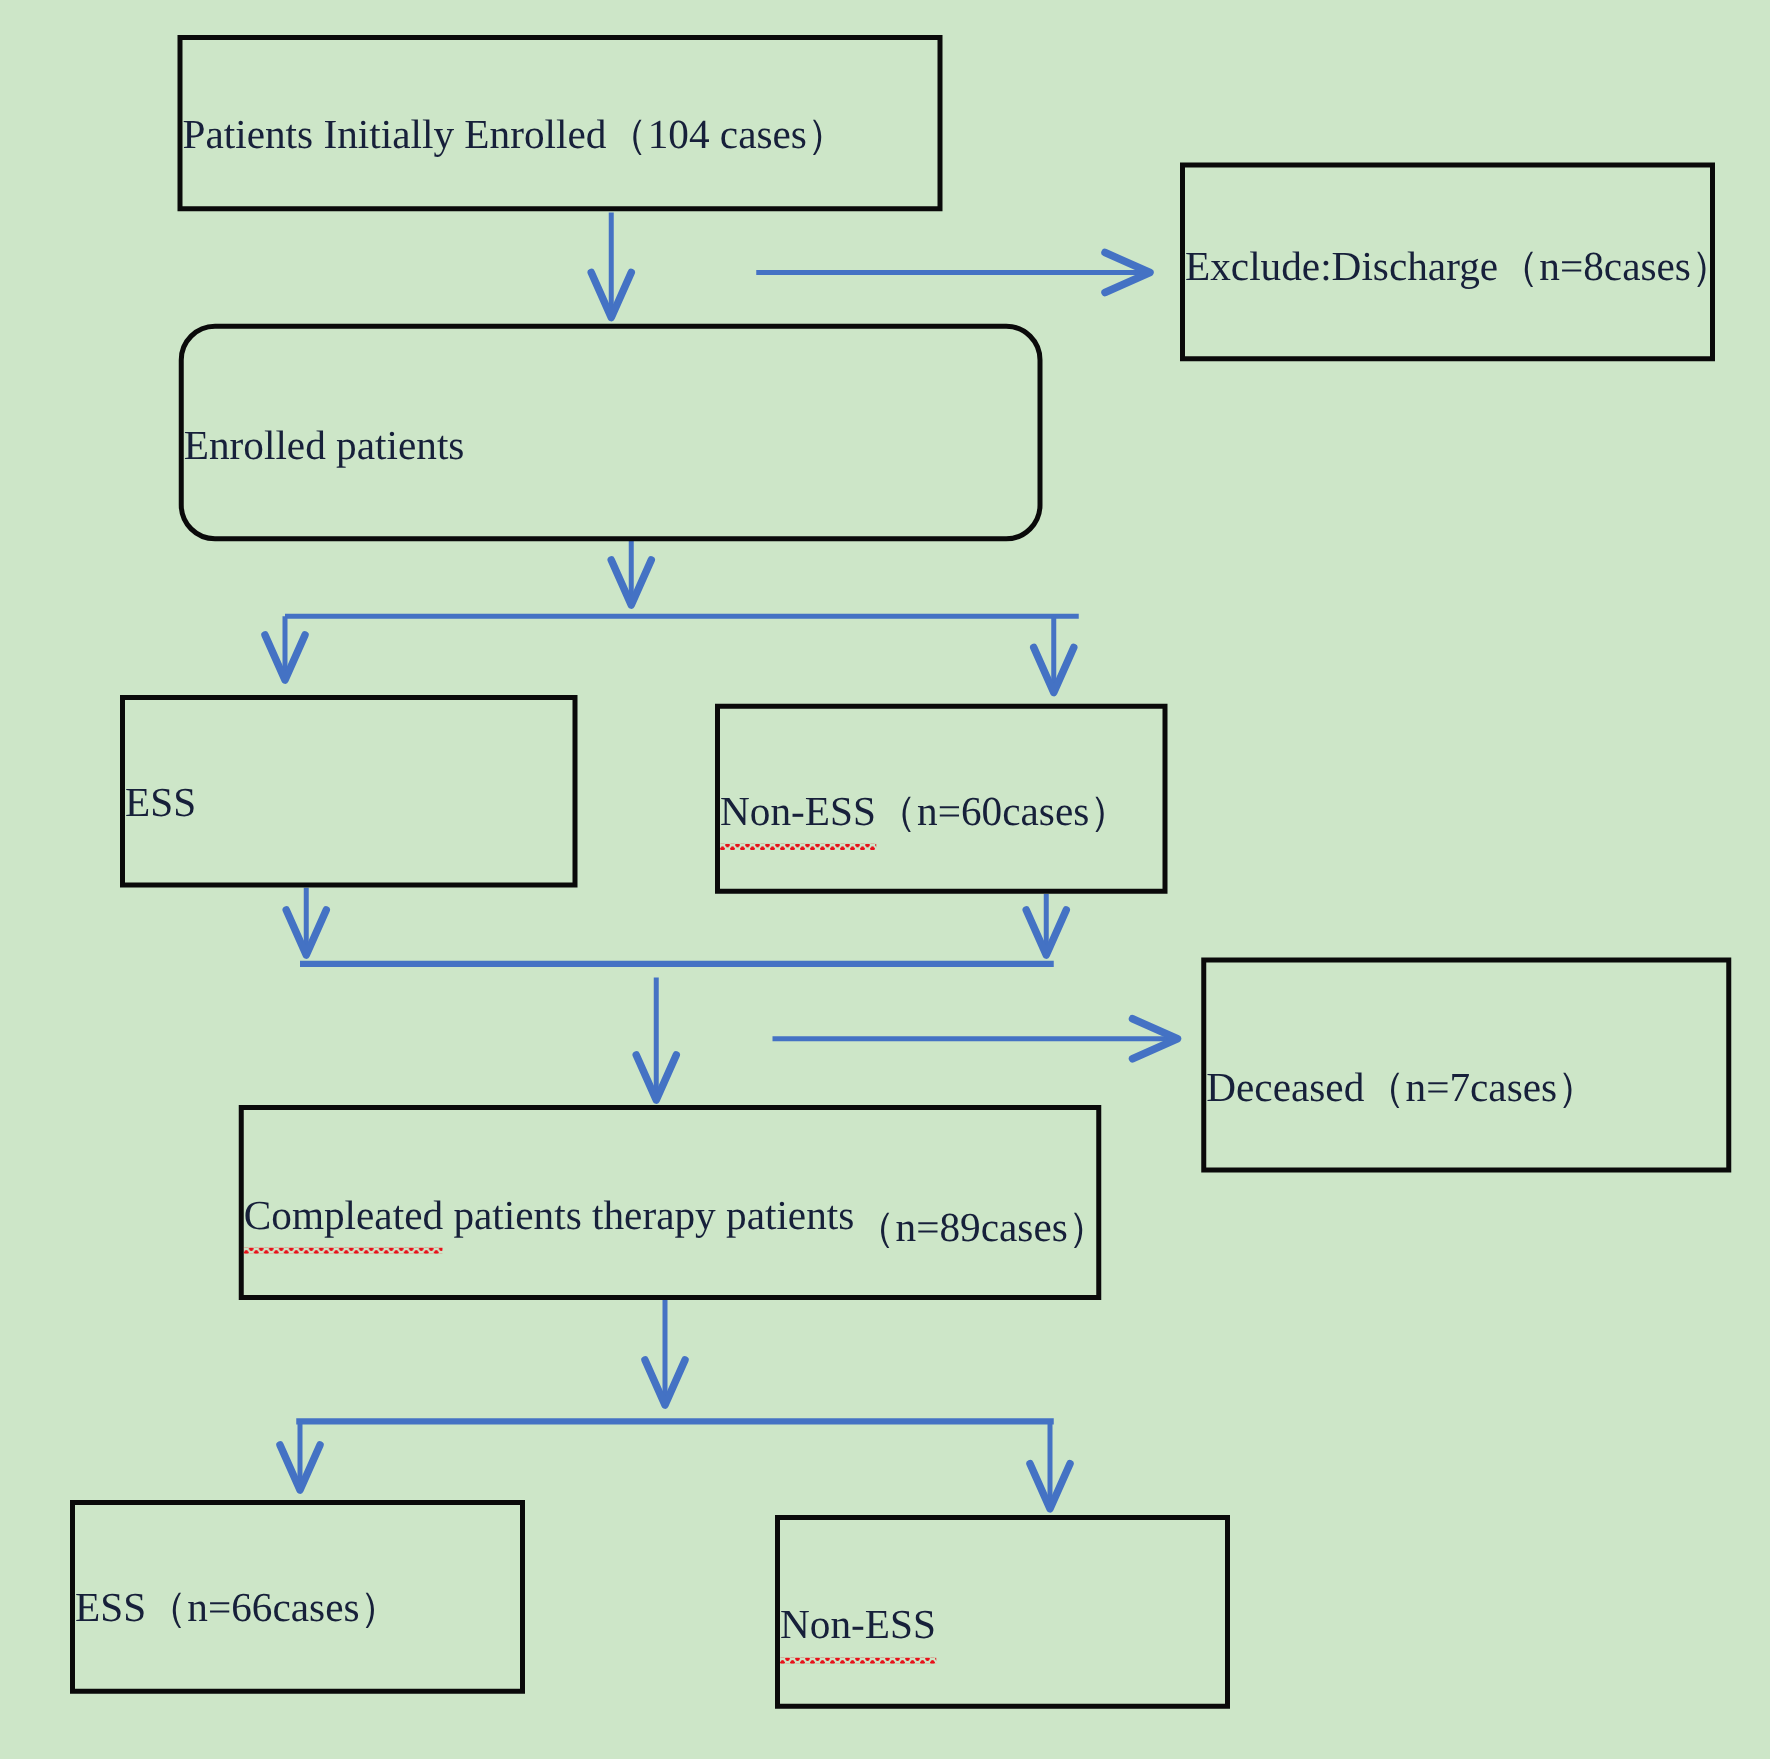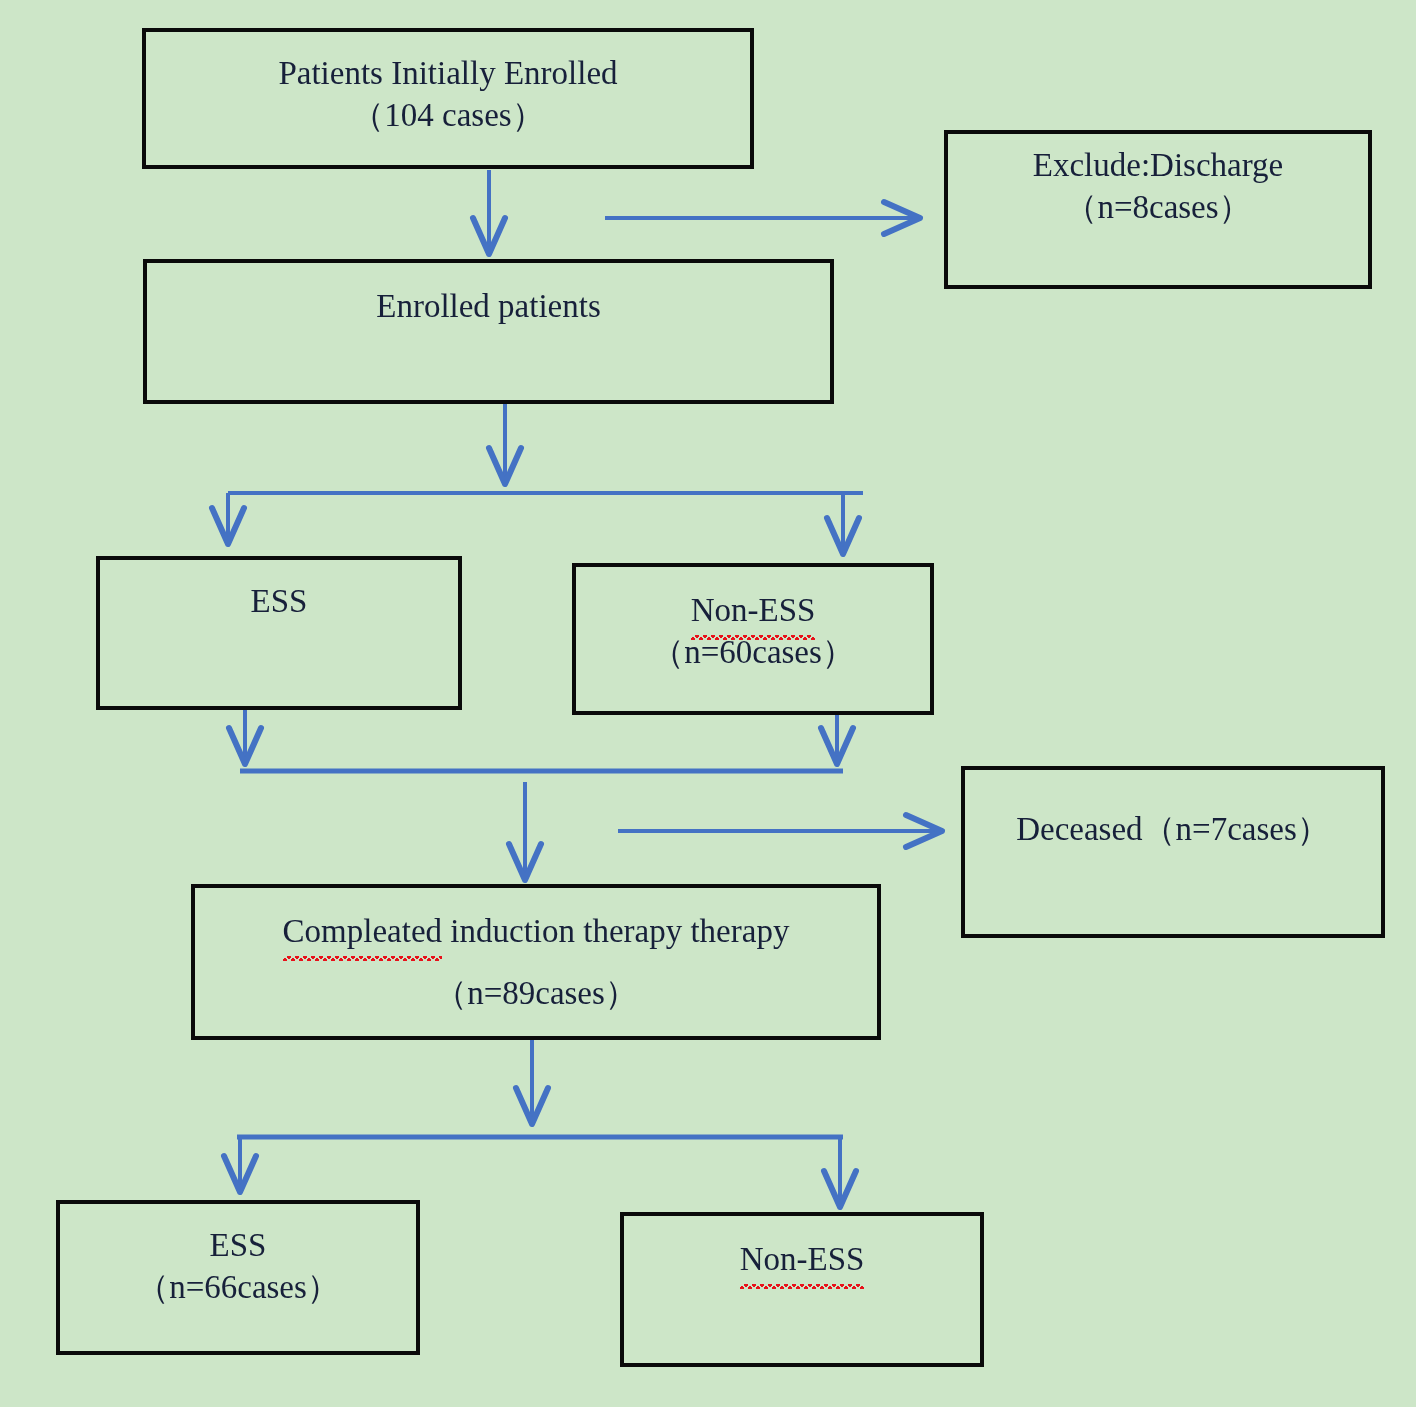--- a/index.html
+++ b/index.html
@@ -16,21 +16,21 @@
     height: 1407px;
     background: #cde6c8;
     overflow: hidden;
   }
   .node {
     position: absolute;
     border: 4px solid #0a0a0a;
     background: #cde6c8;
     box-sizing: border-box;
     display: flex;
-    flex-direction: column;
+    flex-direction: row;
     align-items: center;
     color: #17203a;
     text-align: center;
     line-height: 1.28;
   }
   .node .ln {
     display: block;
     white-space: nowrap;
   }
   .ln.l1 { font-size: 33px; }
@@ -107,39 +107,39 @@
   <div class="node" style="left:142px; top:28px; width:612px; height:141px; padding-top:20px;">
     <span class="ln l1">Patients Initially Enrolled</span>
     <span class="ln l2">（104 cases）</span>
   </div>
 
   <div class="node" style="left:944px; top:130px; width:428px; height:159px; padding-top:10px;">
     <span class="ln l1">Exclude:Discharge</span>
     <span class="ln l2">（n=8cases）</span>
   </div>
 
-  <div class="node" style="left:143px; top:259px; width:691px; height:145px; padding-top:22px;">
+  <div class="node" style="left:143px; top:259px; width:691px; height:174px; padding-top:22px;border-radius:29px;">
     <span class="ln l1">Enrolled patients</span>
   </div>
 
   <div class="node" style="left:96px; top:556px; width:366px; height:154px; padding-top:20px;">
     <span class="ln l1">ESS</span>
   </div>
 
   <div class="node" style="left:572px; top:563px; width:362px; height:152px; padding-top:22px;">
     <span class="ln l1 u-solid"><span class="sp">Non-ESS</span></span>
     <span class="ln l2" style="margin-top:0;">（n=60cases）</span>
   </div>
 
   <div class="node" style="left:961px; top:766px; width:424px; height:172px; padding-top:38px;">
     <span class="ln l1">Deceased（n=7cases）</span>
   </div>
 
   <div class="node" style="left:191px; top:884px; width:690px; height:156px; padding-top:22px;">
-    <span class="ln l1"><span class="u-solid"><span class="sp">Compleated</span></span><span> induction therapy therapy</span></span>
+    <span class="ln l1"><span class="u-solid"><span class="sp">Compleated</span></span><span> patients therapy patients</span></span>
     <span class="ln l2" style="margin-top:20px;">（n=89cases）</span>
   </div>
 
   <div class="node" style="left:56px; top:1200px; width:364px; height:155px; padding-top:20px;">
     <span class="ln l1">ESS</span>
     <span class="ln l2">（n=66cases）</span>
   </div>
 
   <div class="node" style="left:620px; top:1212px; width:364px; height:155px; padding-top:22px;">
     <span class="ln l1 u-solid"><span class="sp">Non-ESS</span></span>

